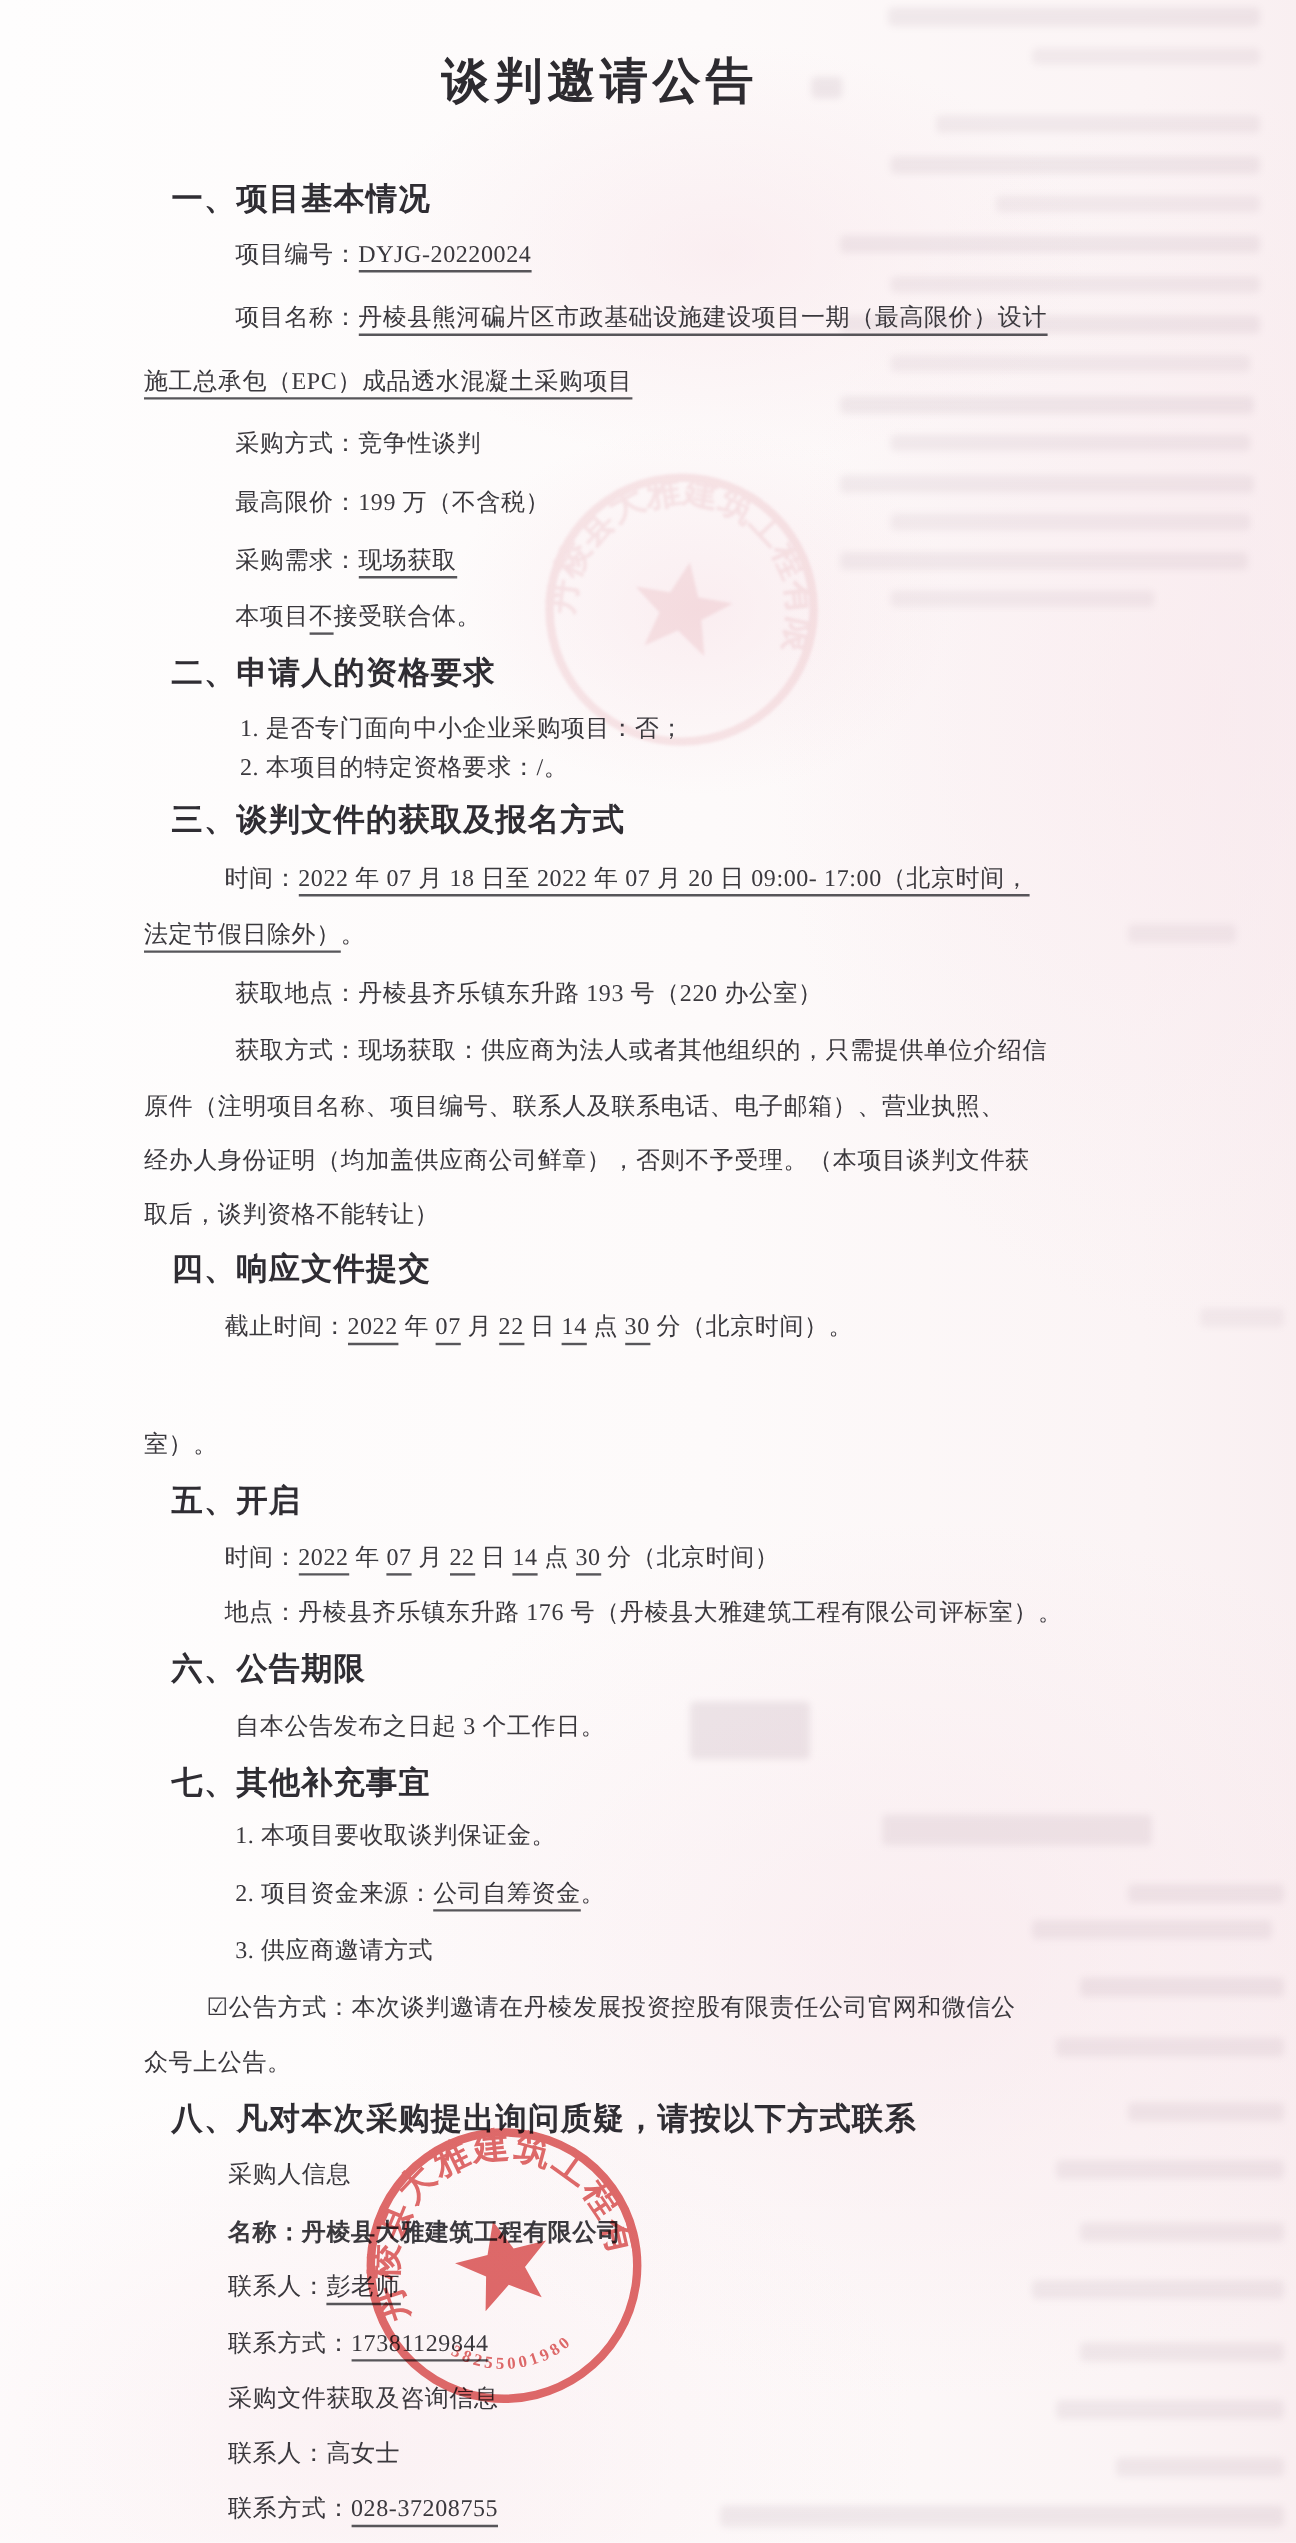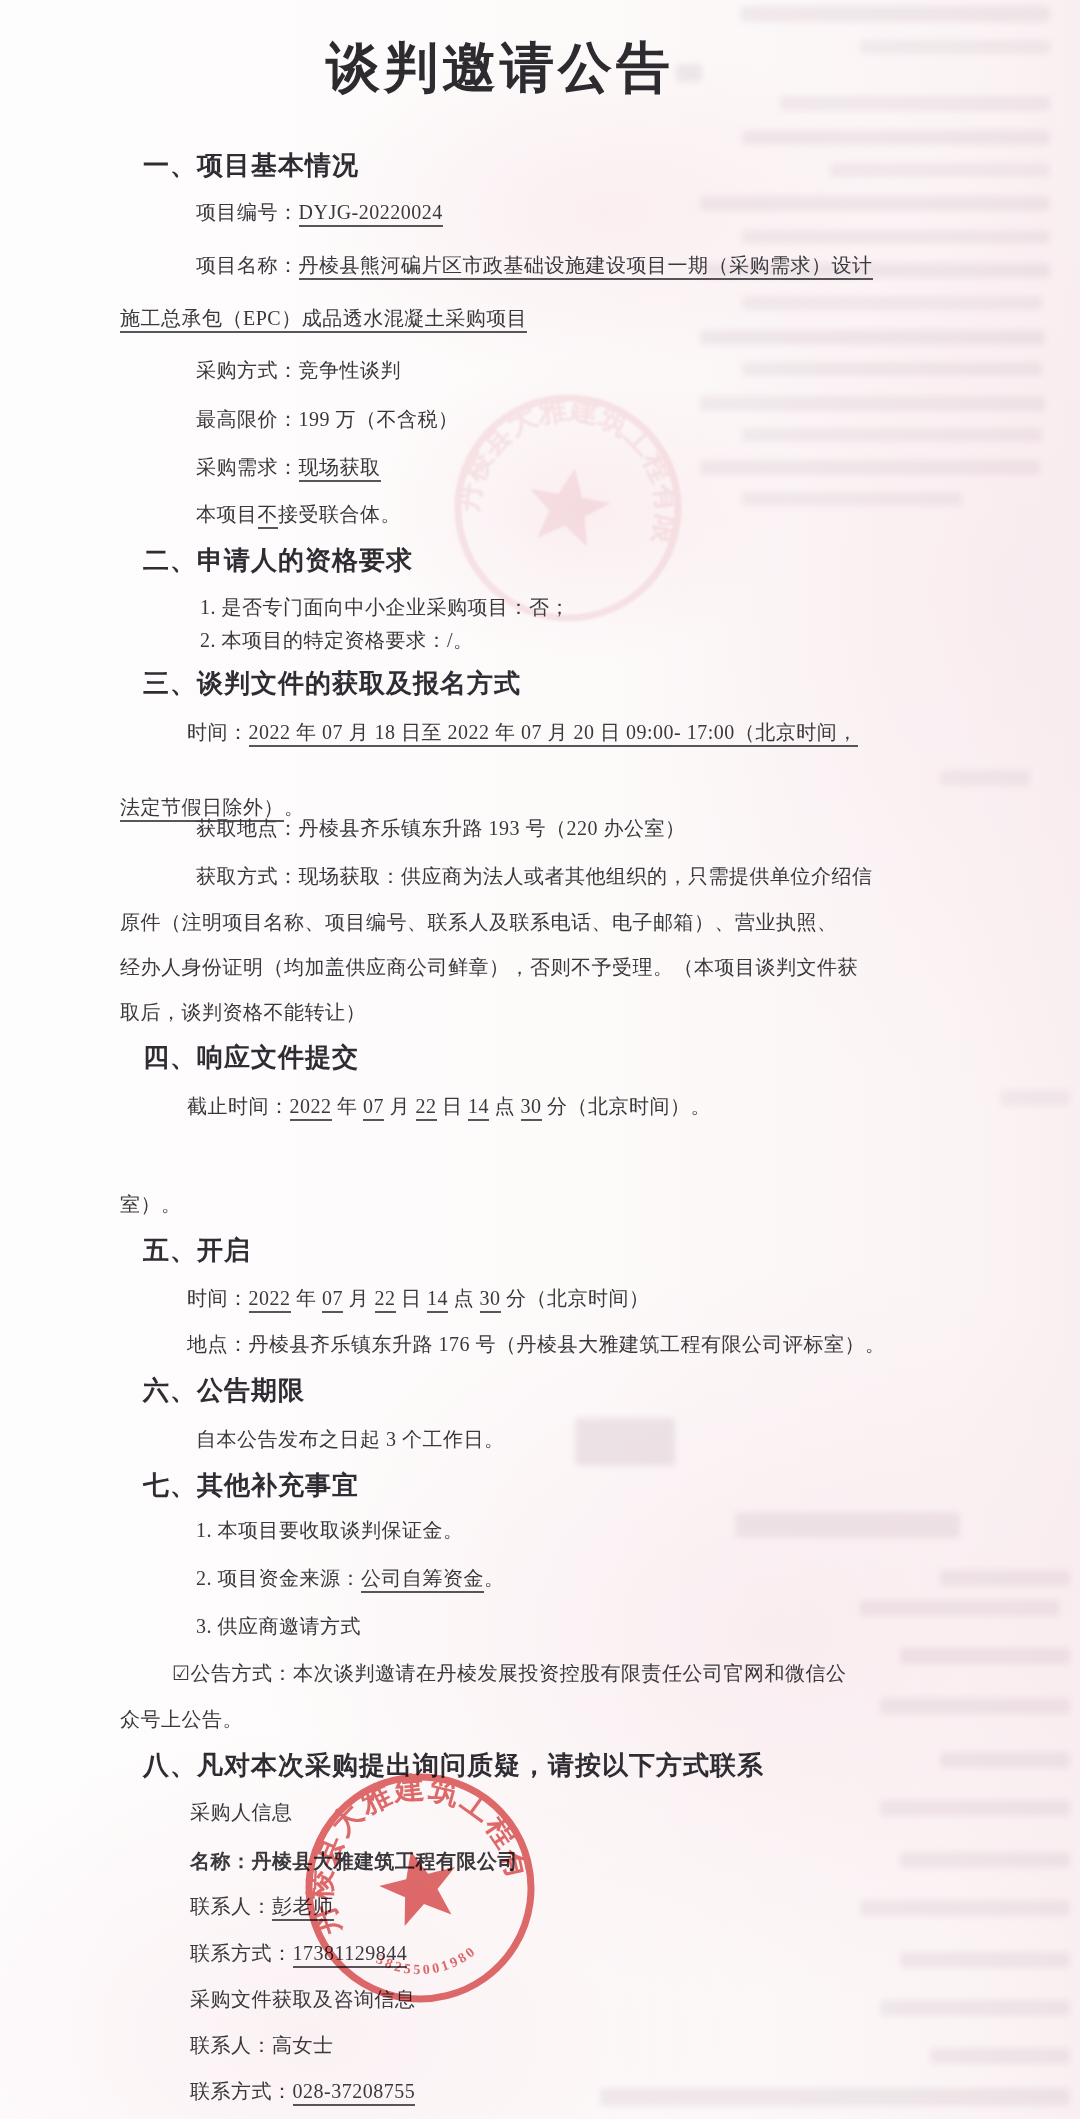--- a/index.html
+++ b/index.html
@@ -16,21 +16,21 @@
       radial-gradient(ellipse 430px 250px at 56% 10%, rgba(247,224,230,.45), transparent 70%),
       radial-gradient(ellipse 520px 720px at 94% 28%, rgba(248,231,236,.55), transparent 72%),
       radial-gradient(ellipse 740px 520px at 72% 77%, rgba(247,227,233,.5), transparent 70%),
       radial-gradient(ellipse 640px 420px at 28% 96%, rgba(248,229,234,.45), transparent 72%),
       radial-gradient(ellipse 300px 220px at 54% 24%, rgba(246,219,226,.4), transparent 70%),
       linear-gradient(90deg,#fefdfd 0%,#fdfafa 55%,#fbf4f5 88%,#f9eff1 100%);
   }
   .title{
     position:absolute;top:44px;left:0;width:1000px;
     text-align:center;
-    font-size:54px;line-height:48px;font-weight:bold;
+    font-size:40px;line-height:48px;font-weight:bold;
     color:#2d2b30;letter-spacing:4px;
   }
   .lines-layer{position:absolute;inset:0;}
   .doc-line{
     position:absolute;white-space:nowrap;
     font-size:20px;line-height:32px;color:#3a383d;
     letter-spacing:.5px;
   }
   .doc-line.bold{font-weight:bold;font-size:26px;color:#2f2d33;letter-spacing:1px;}
   .doc-line .u{border-bottom:2px solid rgba(58,56,61,.85);padding-bottom:2px;}
@@ -92,32 +92,32 @@
         <textPath href="#topRing" startOffset="0">丹棱县大雅建筑工程有限公司</textPath>
       </text>
     </g>
   </svg>
 
   <div class="title">谈判邀请公告</div>
 
   <div class="lines-layer">
       <div class="doc-line bold" style="top: 150px; left: 143px;"><span>一、项目基本情况</span></div>
       <div class="doc-line" style="top: 196px; left: 196px;"><span>项目编号：</span><span class="u">DYJG-20220024</span></div>
-      <div class="doc-line" style="top: 249px; left: 196px;"><span>项目名称：</span><span class="u">丹棱县熊河碥片区市政基础设施建设项目一期（采购需求）设计</span></div>
+      <div class="doc-line" style="top: 249px; left: 196px;"><span>项目名称：</span><span class="u">丹棱县熊河碥片区市政基础设施建设项目一期（最高限价）设计</span></div>
       <div class="doc-line" style="top: 302px; left: 120px;"><span class="u">施工总承包（EPC）成品透水混凝土采购项目</span></div>
       <div class="doc-line" style="top: 354px; left: 196px;"><span>采购方式：竞争性谈判</span></div>
       <div class="doc-line" style="top: 403px; left: 196px;"><span>最高限价：199 万（不含税）</span></div>
       <div class="doc-line" style="top: 451px; left: 196px;"><span>采购需求：</span><span class="u">现场获取</span></div>
       <div class="doc-line" style="top: 498px; left: 196px;"><span>本项目</span><span class="u">不</span><span>接受联合体。</span></div>
       <div class="doc-line bold" style="top: 545px; left: 143px;"><span>二、申请人的资格要求</span></div>
       <div class="doc-line" style="top: 591px; left: 200px;"><span>1. 是否专门面向中小企业采购项目：否；</span></div>
       <div class="doc-line" style="top: 624px; left: 200px;"><span>2. 本项目的特定资格要求：/。</span></div>
       <div class="doc-line bold" style="top: 668px; left: 143px;"><span>三、谈判文件的获取及报名方式</span></div>
       <div class="doc-line" style="top: 716px; left: 187px;"><span>时间：</span><span class="u">2022 年 07 月 18 日至 2022 年 07 月 20 日 09:00- 17:00（北京时间，</span></div>
-      <div class="doc-line" style="top: 763px; left: 120px; margin-top: 28px;"><span class="u">法定节假日除外）</span><span>。</span></div>
+      <div class="doc-line" style="top: 763px; left: 120px;"><span class="u">法定节假日除外）</span><span>。</span></div>
       <div class="doc-line" style="top: 812px; left: 196px;"><span>获取地点：丹棱县齐乐镇东升路 193 号（220 办公室）</span></div>
       <div class="doc-line" style="top: 860px; left: 196px;"><span>获取方式：现场获取：供应商为法人或者其他组织的，只需提供单位介绍信</span></div>
       <div class="doc-line" style="top: 906px; left: 120px;"><span>原件（注明项目名称、项目编号、联系人及联系电话、电子邮箱）、营业执照、</span></div>
       <div class="doc-line" style="top: 951px; left: 120px;"><span>经办人身份证明（均加盖供应商公司鲜章），否则不予受理。（本项目谈判文件获</span></div>
       <div class="doc-line" style="top: 996px; left: 120px;"><span>取后，谈判资格不能转让）</span></div>
       <div class="doc-line bold" style="top: 1042px; left: 143px;"><span>四、响应文件提交</span></div>
       <div class="doc-line" style="top: 1090px; left: 187px;"><span>截止时间：</span><span class="u">2022</span><span> 年 </span><span class="u">07</span><span> 月 </span><span class="u">22</span><span> 日 </span><span class="u">14</span><span> 点 </span><span class="u">30</span><span> 分（北京时间）。</span></div>
       <div class="doc-line" style="top: 1188px; left: 120px;"><span>室）。</span></div>
       <div class="doc-line bold" style="top: 1235px; left: 143px;"><span>五、开启</span></div>
       <div class="doc-line" style="top: 1282px; left: 187px;"><span>时间：</span><span class="u">2022</span><span> 年 </span><span class="u">07</span><span> 月 </span><span class="u">22</span><span> 日 </span><span class="u">14</span><span> 点 </span><span class="u">30</span><span> 分（北京时间）</span></div>

